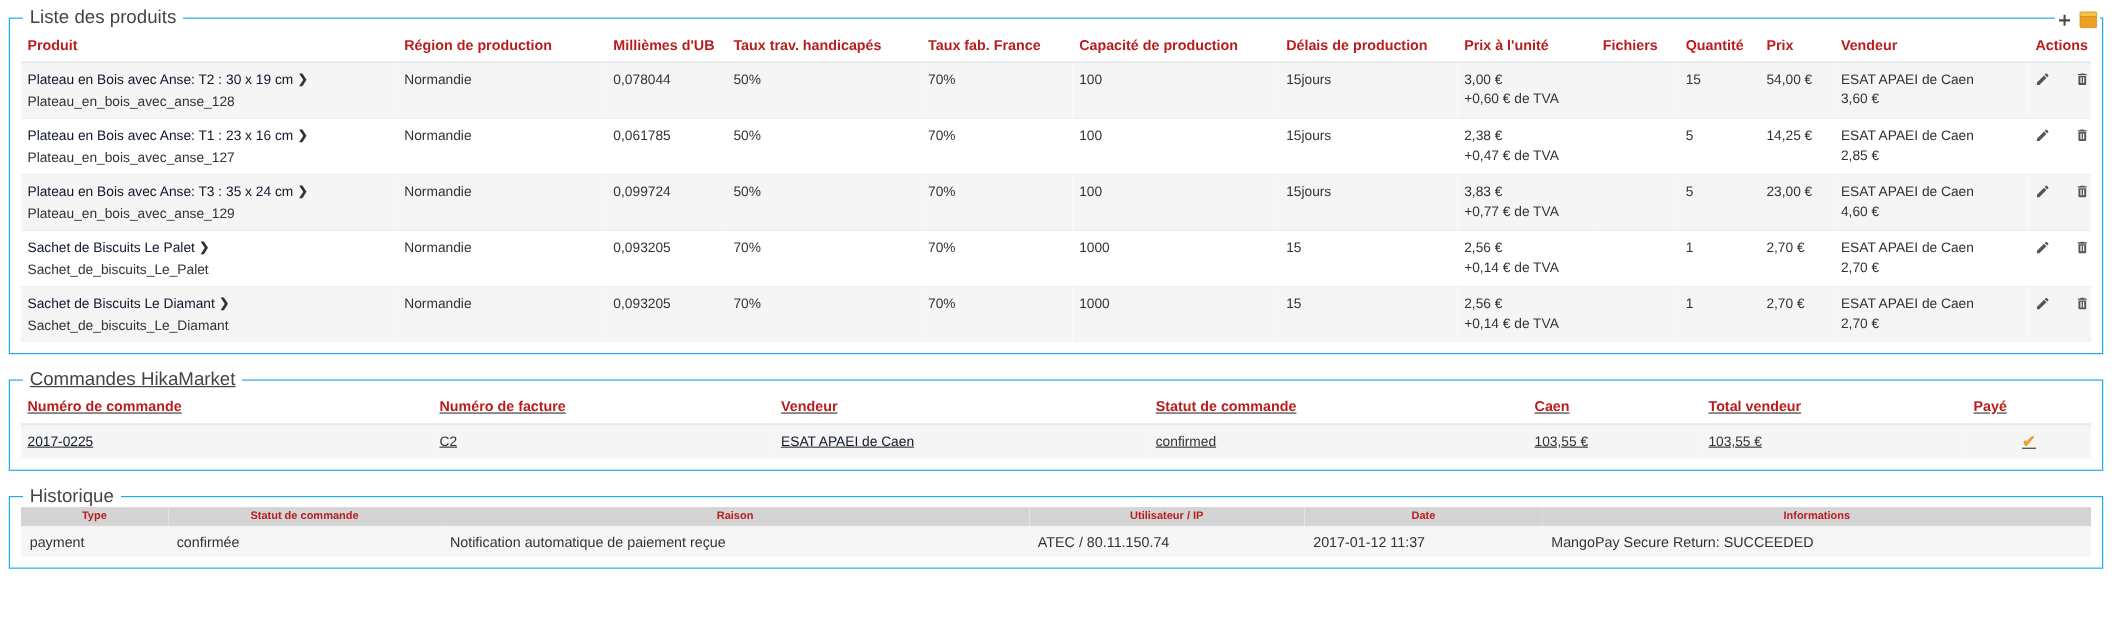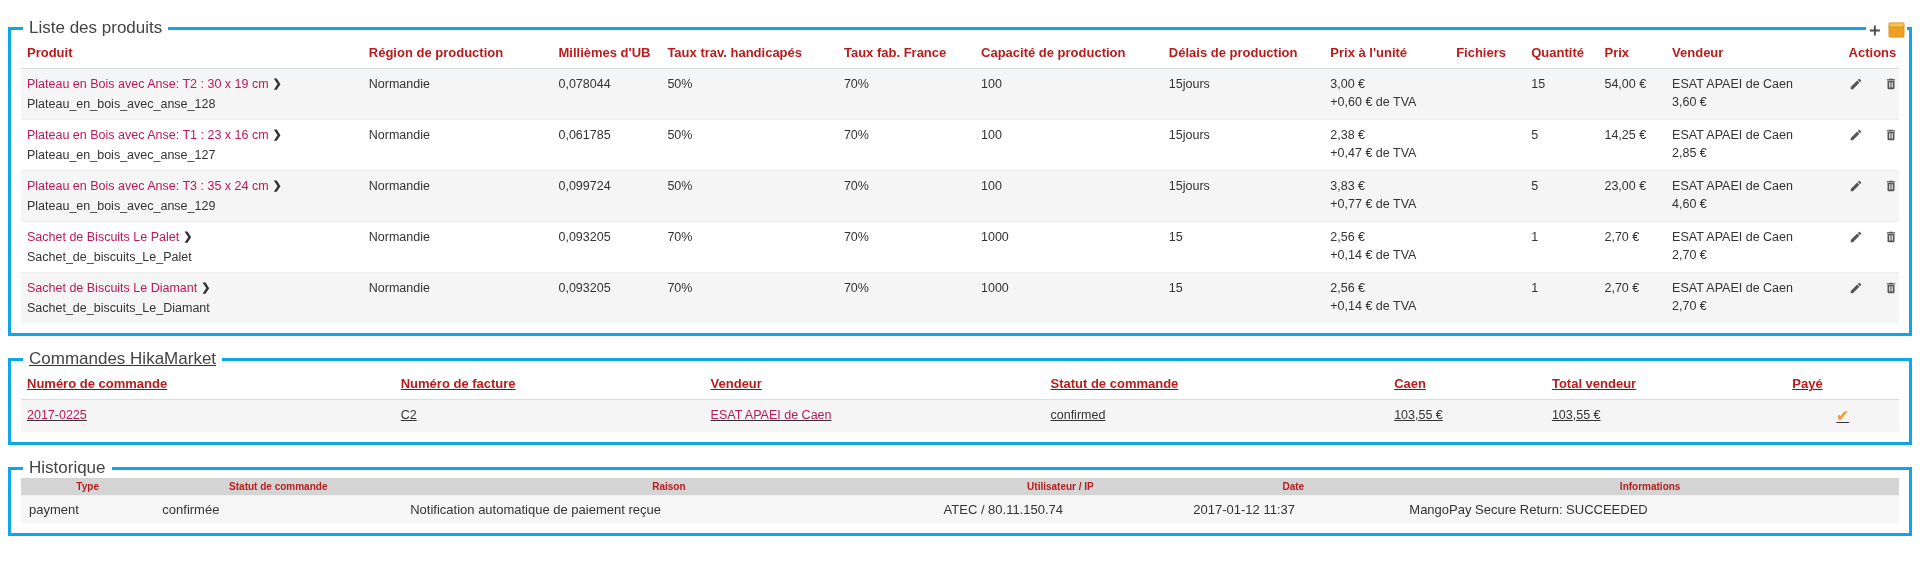--- a/index.html
+++ b/index.html
@@ -4,22 +4,22 @@
 <style>
   * { box-sizing: border-box; }
   html, body { margin: 0; padding: 0; background: #fff; }
   body {
     width: 1920px; height: 574px; overflow: hidden;
     padding: 6px 8px;
     font-family: "Liberation Sans", sans-serif;
     font-size: 13px; color: #333;
   }
   fieldset.section {
-    border: 3px solid #0ea5e9;
-    margin: 12px 0 13px 0;
+    border: 1px solid #0ea5e9;
+    margin: 0 0 13px 0;
     padding: 0 10px 10px 10px;
     position: relative;
   }
   fieldset.section legend {
     font-size: 17px; color: #444; padding: 0 6px; margin-left: 2px;
     font-weight: normal;
   }
   .section-products { padding-bottom: 58px; }
   .section-orders   { padding-bottom: 22px; text-decoration: underline; }
   .section-history  { padding-bottom: 20px; }
@@ -37,21 +37,21 @@
     padding: 7px 6px 8px 6px; white-space: nowrap; overflow: hidden;
   }
   table.grid thead tr { border-bottom: 1px solid #d8dde2; }
   table.grid td {
     padding: 8px 6px; vertical-align: top; font-size: 12.5px;
     overflow: hidden;
   }
   tr.stripe { background: #f5f5f5; }
   tbody tr { border-top: 1px solid #ededed; }
 
-  a.plink { color: #be185d; text-decoration: none; cursor: pointer; }
+  a.plink { color: #0f172a; text-decoration: none; cursor: pointer; }
   .chev { color: #333; font-size: 11px; font-weight: bold; margin-left: 4px; vertical-align: 1px; cursor: pointer; }
   .pcode { color: #333; margin-top: 6px; }
   .subline { margin-top: 4px; }
 
   td.actions { white-space: nowrap; }
   td.actions .icon-btn { display: inline-flex; cursor: pointer; margin-right: 18px; }
   td.actions .icon-btn:last-child { margin-right: 0; }
 
   .paid-check { font-size: 15px; font-weight: bold; line-height: 1; }
   td.paid-cell { text-align: center; }

